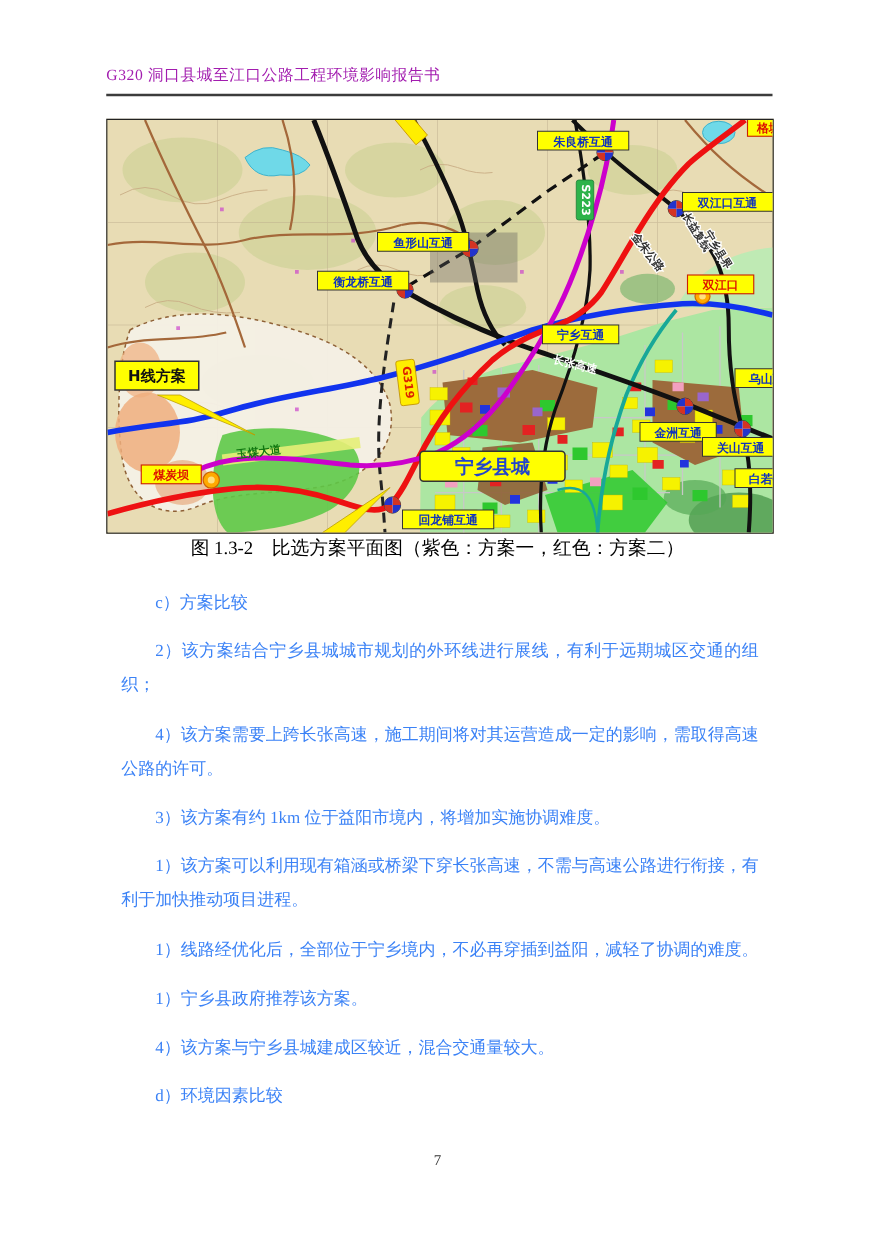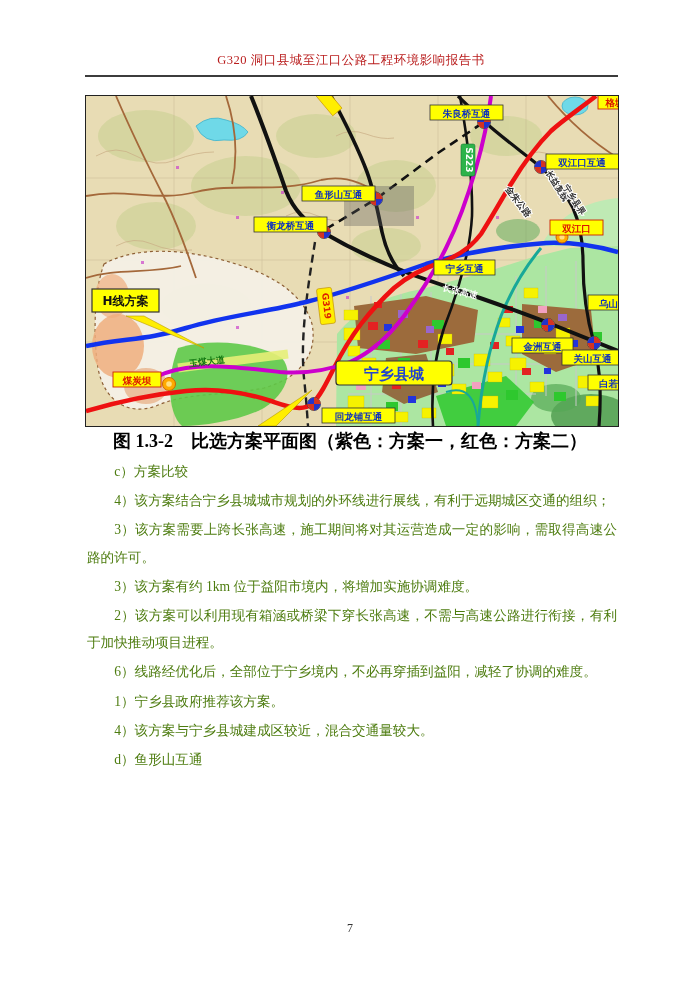--- a/index.html
+++ b/index.html
@@ -1,32 +1,32 @@
 <!DOCTYPE html>
 <html><head>
 <meta charset="utf-8">
 <style>
   html,body{margin:0;padding:0;background:#ffffff;}
   .page{position:relative;width:700px;height:990px;background:#fff;overflow:hidden;
         font-family:"Liberation Serif", serif;color:#1a1a1a;}
   
-  .header{position:absolute;top:52px;left:85px;width:532px;text-align:center;
-          font-size:12.5px;letter-spacing:.5px;color:#b91c1c;}
+  .header{position:absolute;top:52px;left:85px;width:532px;text-align:left;
+          font-size:12.5px;letter-spacing:.5px;color:#a21caf;}
   .header-rule{position:absolute;top:75px;left:85px;width:533px;height:0;
                border-top:2.5px solid #3c3c3c;}
   
   .figure{position:absolute;top:95px;left:85px;width:532px;height:330px;
           border:1px solid #222;box-sizing:content-box;background:#e8dcb4;}
   .figure svg{display:block;}
   .caption{position:absolute;top:429px;left:0;width:700px;text-align:center;
-           font-weight:bold;font-size:18px;color:#000;}
+           font-weight:normal;font-size:15px;color:#000;}
   
   .doc-body{position:absolute;top:456px;left:85px;width:534px;}
-  .doc-body p{margin:2px;padding:0;font-size:13.6px;line-height:27.2px;
-              text-align:justify;text-indent:2em;color:#4d7c0f;}
+  .doc-body p{margin:12px;padding:0;font-size:13.6px;line-height:27.2px;
+              text-align:justify;text-indent:2em;color:#3b82f6;}
   
   .footer{position:absolute;top:921px;left:0;width:700px;text-align:center;
           font-size:12px;color:#333;}
   
   text{font-family:"DejaVu Sans", sans-serif;}
   .lbl{font-weight:bold;font-size:9.5px;fill:#1133bb;}
   .lbl-red{font-weight:bold;font-size:9.5px;fill:#dd1100;}
   .lbl-big{font-weight:bold;font-size:15px;fill:#2244cc;}
   .lbl-h{font-weight:bold;font-size:12px;fill:#111;}
   .road-name{font-weight:bold;fill:#333;stroke:#ffffff;stroke-width:2px;paint-order:stroke;}
@@ -328,25 +328,25 @@
         <rect x="6" y="193" width="67" height="23" fill="#ffff00" stroke="#333" stroke-width="1.2"></rect>
         <text class="lbl-h" x="39.5" y="209" text-anchor="middle">H线方案</text>
         </g>
     </svg>
   </div>
 
   <div class="caption">图 1.3-2　比选方案平面图（紫色：方案一，红色：方案二）</div>
 
   <div class="doc-body">
     <p>c）方案比较</p>
-    <p>4）该方案结合宁乡县城城市规划的外环线进行展线，有利于远期城区交通的组织；</p>
-    <p>3）该方案需要上跨长张高速，施工期间将对其运营造成一定的影响，需取得高速公路的许可。</p>
+    <p>2）该方案结合宁乡县城城市规划的外环线进行展线，有利于远期城区交通的组织；</p>
+    <p>4）该方案需要上跨长张高速，施工期间将对其运营造成一定的影响，需取得高速公路的许可。</p>
     <p>3）该方案有约 1km 位于益阳市境内，将增加实施协调难度。</p>
-    <p>2）该方案可以利用现有箱涵或桥梁下穿长张高速，不需与高速公路进行衔接，有利于加快推动项目进程。</p>
-    <p>6）线路经优化后，全部位于宁乡境内，不必再穿插到益阳，减轻了协调的难度。</p>
+    <p>1）该方案可以利用现有箱涵或桥梁下穿长张高速，不需与高速公路进行衔接，有利于加快推动项目进程。</p>
+    <p>1）线路经优化后，全部位于宁乡境内，不必再穿插到益阳，减轻了协调的难度。</p>
     <p>1）宁乡县政府推荐该方案。</p>
     <p>4）该方案与宁乡县城建成区较近，混合交通量较大。</p>
-    <p>d）鱼形山互通</p>
+    <p>d）环境因素比较</p>
   </div>
 
   <div class="footer">7</div>
 
 </div>
 
 </body></html>

